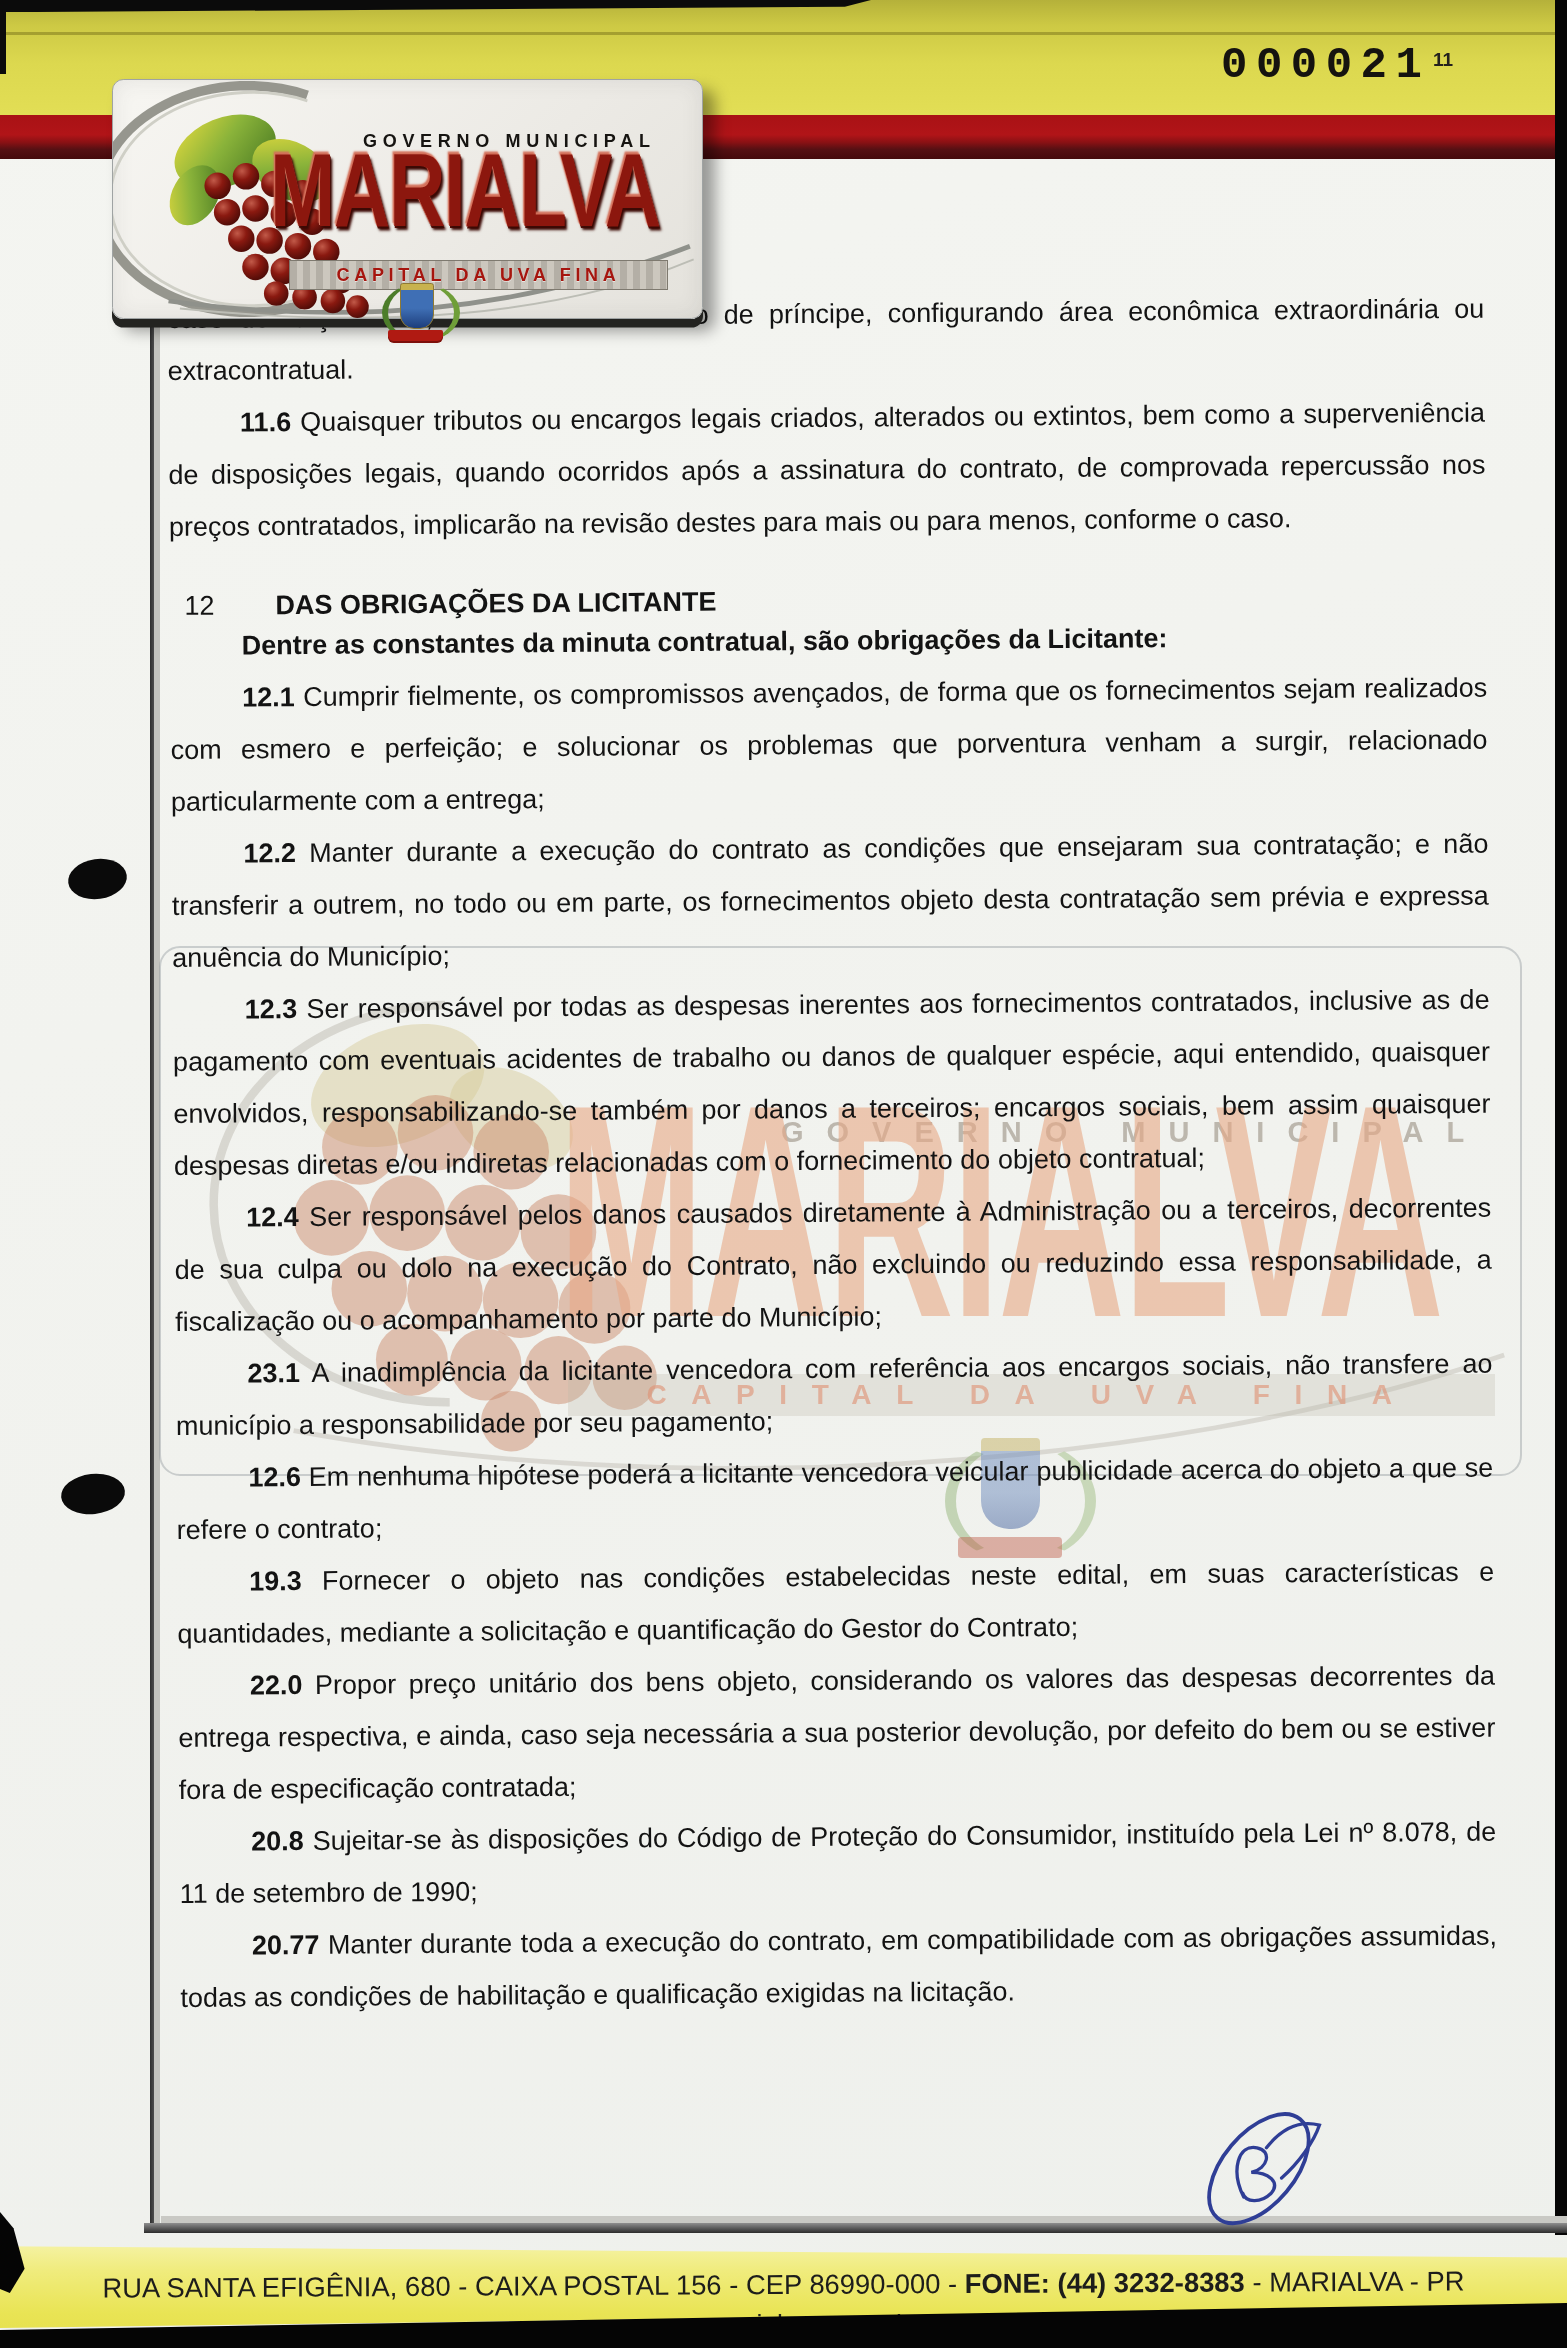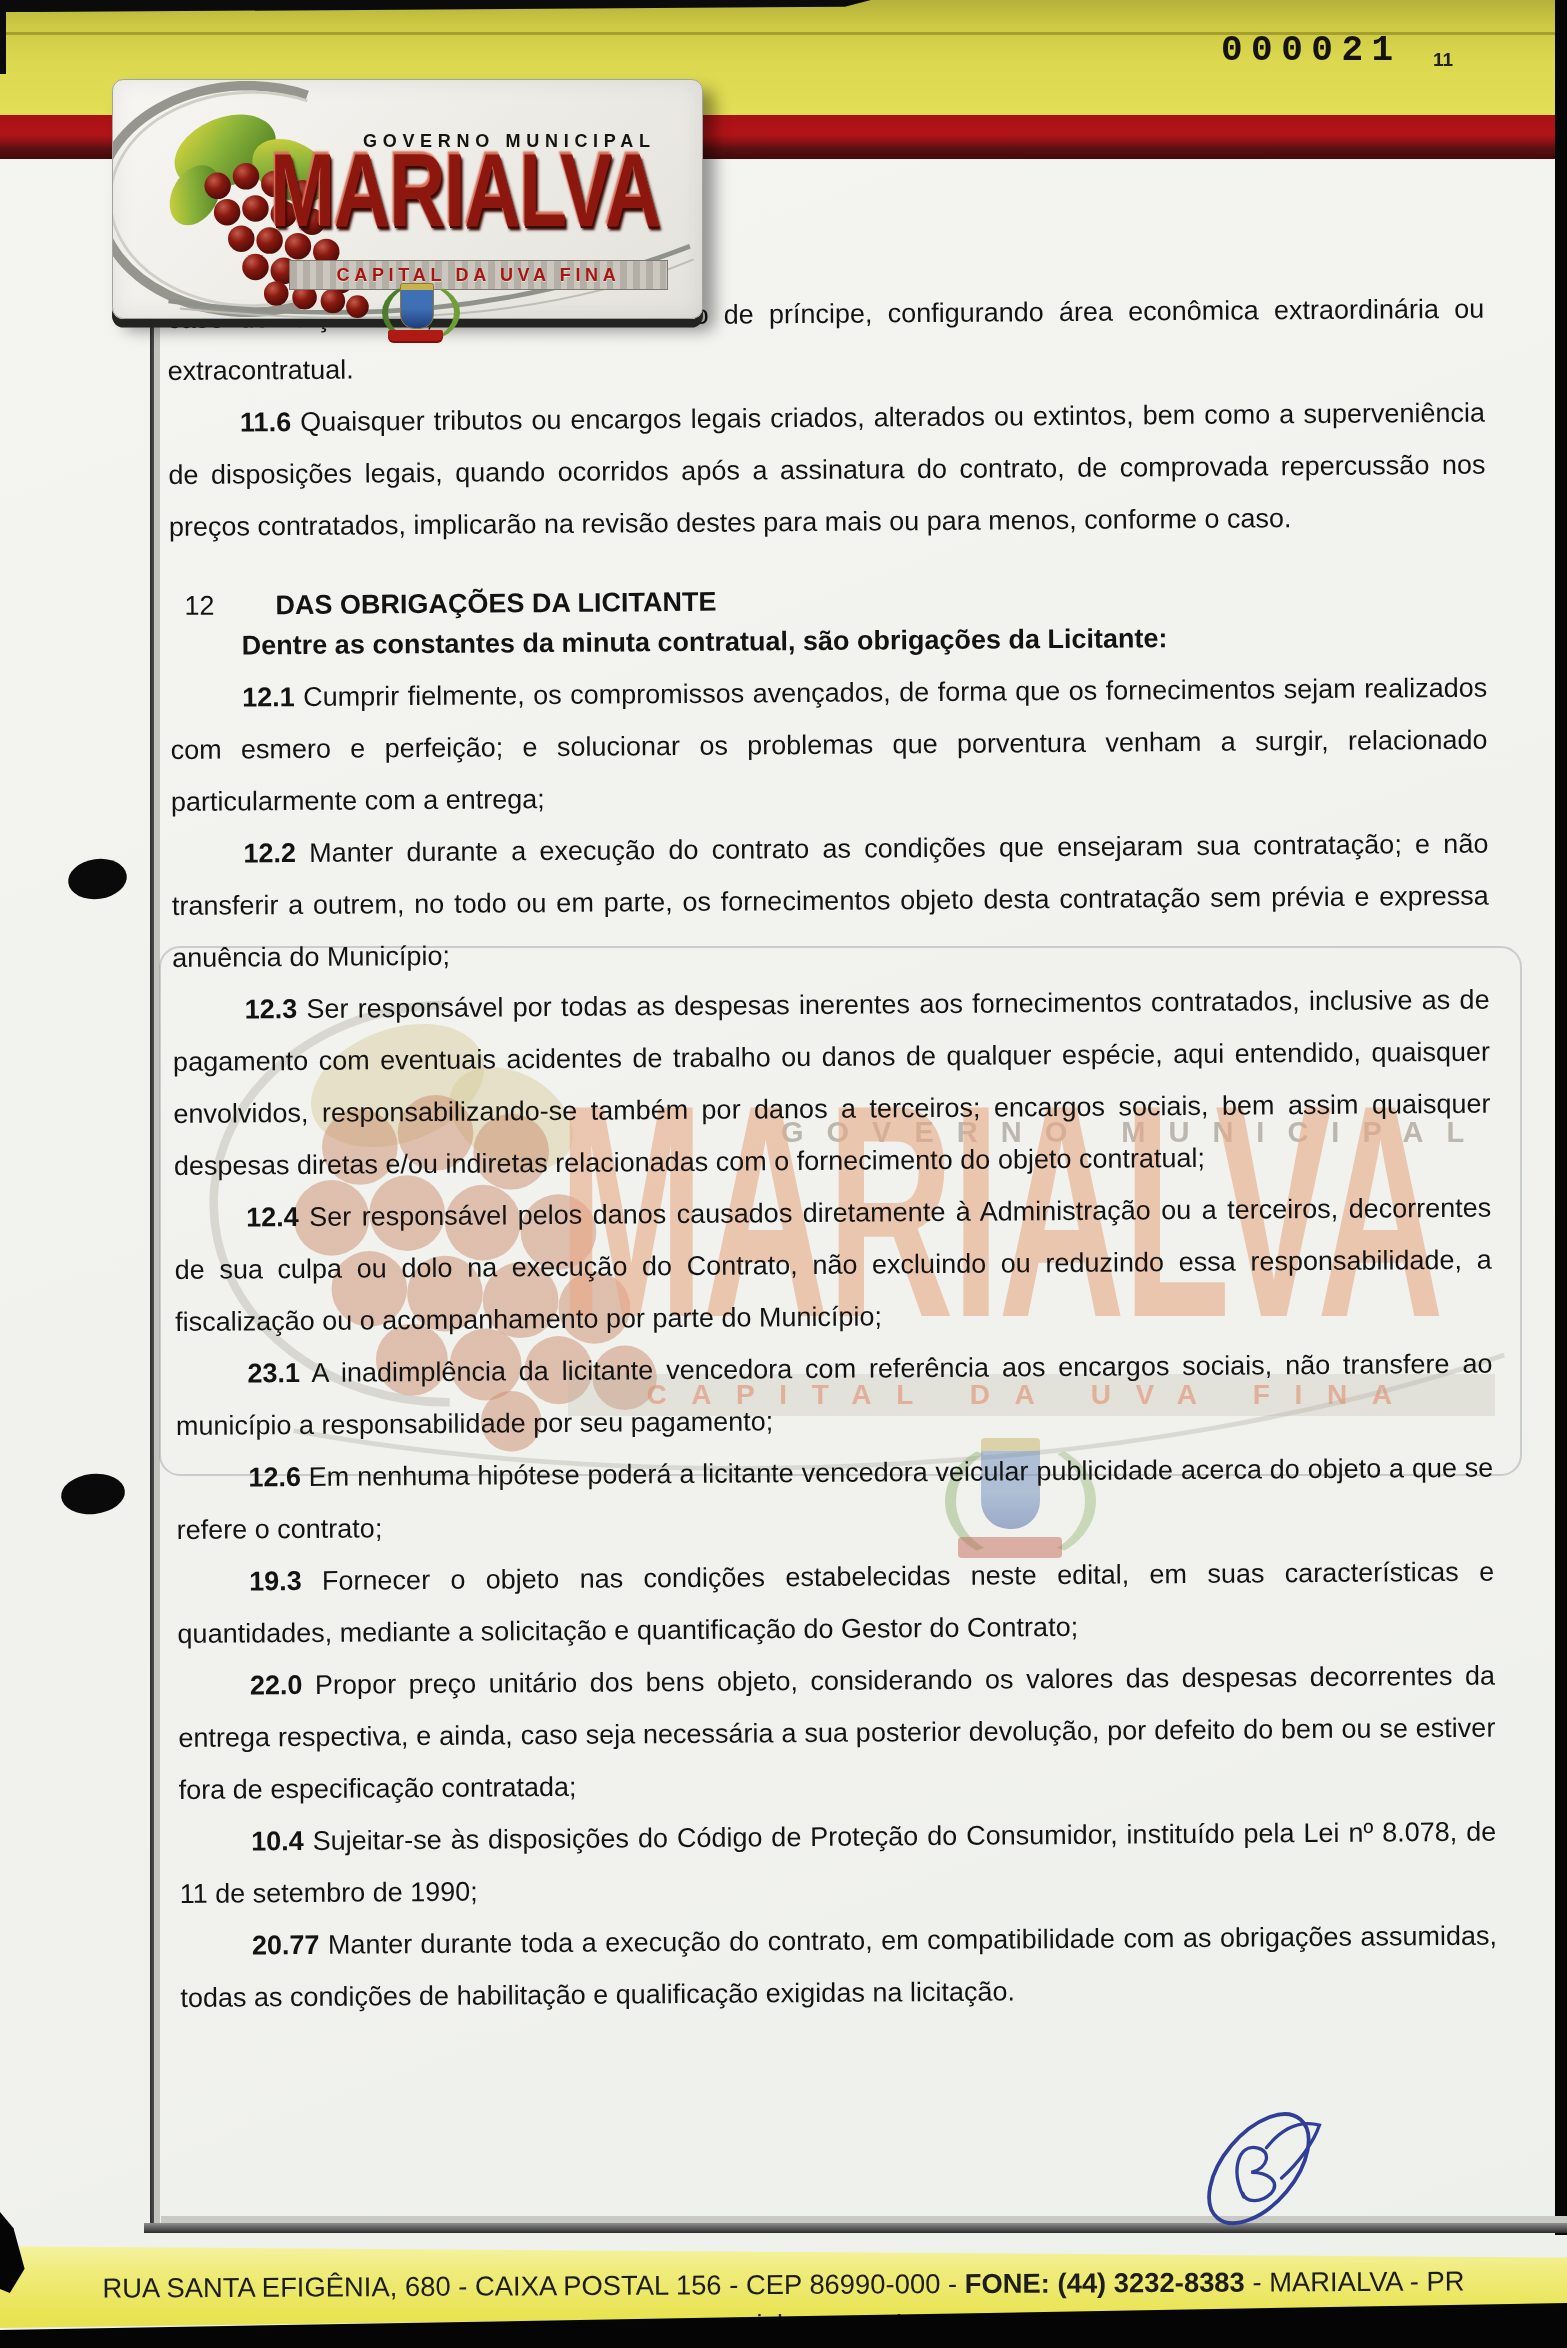--- a/index.html
+++ b/index.html
@@ -11,22 +11,22 @@
   
   .band-yellow{position:absolute;left:0;top:0;width:1567px;height:115px;
     background:linear-gradient(180deg,#b5b13a 0%,#cdc944 22%,#dcd84f 55%,#e2de55 100%);}
   .band-yellow-line{position:absolute;left:0;top:32px;width:1567px;height:2.8px;background:rgba(110,104,20,.45);}
   .band-red{position:absolute;left:0;top:115px;width:1567px;height:44px;
     background:linear-gradient(180deg,#a91215 0%,#b11418 45%,#8a1114 62%,#561013 78%,#450a0c 100%);}
   .top-black-bar{position:absolute;left:0;top:0;width:871px;height:12.3px;background:#0b0b0b;
     clip-path:polygon(0 0,100% 0,97% 55%,0 100%);}
   .edge-left-top{position:absolute;left:0;top:0;width:5.7px;height:74px;background:#0b0b0b;}
   .edge-right{position:absolute;right:0;top:0;width:12.3px;height:2235px;background:#060606;}
-  .stamp{position:absolute;left:1221px;top:30px;font-family:"Liberation Mono",monospace;
-    font-size:36px;font-weight:700;letter-spacing:8.5px;color:#15130f;}
+  .stamp{position:absolute;left:1221px;top:40px;font-family:"Liberation Mono",monospace;
+    font-size:44px;font-weight:700;letter-spacing:8.5px;color:#15130f;}
   .pageno{position:absolute;left:1433px;top:49px;font-size:19px;font-weight:700;color:#23211d;}
 
   
   .logo-card{position:absolute;left:112px;top:79px;width:589px;height:238px;z-index:6;
     background:linear-gradient(135deg,#f7f6f2 0%,#eceae5 60%,#e4e2dc 100%);
     border:1.9px solid #9fa3a3;border-radius:11.4px;
     box-shadow:0 8.5px 0 0 #232320, 11.4px 11.4px 15px rgba(0,0,0,.38), inset 0 0 21px rgba(60,60,55,.10);}
   .logo-svg{position:absolute;left:0;top:0;}
   .logo-gov{position:absolute;left:250px;top:51px;font-size:18px;font-weight:700;
     letter-spacing:5.7px;color:#161411;white-space:nowrap;}
@@ -233,21 +233,21 @@
     <p class="sec"><span class="sec-num">12</span><span>DAS OBRIGAÇÕES DA LICITANTE</span></p>
     <p class="indent lead">Dentre as constantes da minuta contratual, são obrigações da Licitante:</p>
     <p class="indent clause"><b>12.1</b> <span>Cumprir fielmente, os compromissos avençados, de forma que os fornecimentos sejam realizados com esmero e perfeição; e solucionar os problemas que porventura venham a surgir, relacionado particularmente com a entrega;</span></p>
     <p class="indent clause"><b>12.2</b> <span>Manter durante a execução do contrato as condições que ensejaram sua contratação; e não transferir a outrem, no todo ou em parte, os fornecimentos objeto desta contratação sem prévia e expressa anuência do Município;</span></p>
     <p class="indent clause"><b>12.3</b> <span>Ser responsável por todas as despesas inerentes aos fornecimentos contratados, inclusive as de pagamento com eventuais acidentes de trabalho ou danos de qualquer espécie, aqui entendido, quaisquer envolvidos, responsabilizando-se também por danos a terceiros; encargos sociais, bem assim quaisquer despesas diretas e/ou indiretas relacionadas com o fornecimento do objeto contratual;</span></p>
     <p class="indent clause"><b>12.4</b> <span>Ser responsável pelos danos causados diretamente à Administração ou a terceiros, decorrentes de sua culpa ou dolo na execução do Contrato, não excluindo ou reduzindo essa responsabilidade, a fiscalização ou o acompanhamento por parte do Município;</span></p>
     <p class="indent clause"><b>23.1</b> <span>A inadimplência da licitante vencedora com referência aos encargos sociais, não transfere ao município a responsabilidade por seu pagamento;</span></p>
     <p class="indent clause"><b>12.6</b> <span>Em nenhuma hipótese poderá a licitante vencedora veicular publicidade acerca do objeto a que se refere o contrato;</span></p>
     <p class="indent clause"><b>19.3</b> <span>Fornecer o objeto nas condições estabelecidas neste edital, em suas características e quantidades, mediante a solicitação e quantificação do Gestor do Contrato;</span></p>
     <p class="indent clause"><b>22.0</b> <span>Propor preço unitário dos bens objeto, considerando os valores das despesas decorrentes da entrega respectiva, e ainda, caso seja necessária a sua posterior devolução, por defeito do bem ou se estiver fora de especificação contratada;</span></p>
-    <p class="indent clause"><b>10.4</b> <span>Sujeitar-se às disposições do Código de Proteção do Consumidor, instituído pela Lei nº 8.078, de 11 de setembro de 1990;</span></p>
+    <p class="indent clause"><b>20.8</b> <span>Sujeitar-se às disposições do Código de Proteção do Consumidor, instituído pela Lei nº 8.078, de 11 de setembro de 1990;</span></p>
     <p class="indent clause"><b>20.77</b> <span>Manter durante toda a execução do contrato, em compatibilidade com as obrigações assumidas, todas as condições de habilitação e qualificação exigidas na licitação.</span></p>
   </div>
 
   <svg class="signature" width="161" height="142" viewBox="0 0 170 150">
     <g stroke="#2f3e96" fill="none" stroke-linecap="round">
       <ellipse cx="78" cy="82" rx="68" ry="38" stroke-width="4" transform="rotate(-50 78 82)"></ellipse>
       <path d="M62,112 C48,84 56,56 76,60 C92,63 88,82 70,86 C88,86 101,96 91,108 C80,119 64,118 61,108" stroke-width="3.5"></path>
       <path d="M86,60 C100,42 118,30 142,36 C136,54 120,76 102,92" stroke-width="3.5"></path>
     </g>
   </svg>

